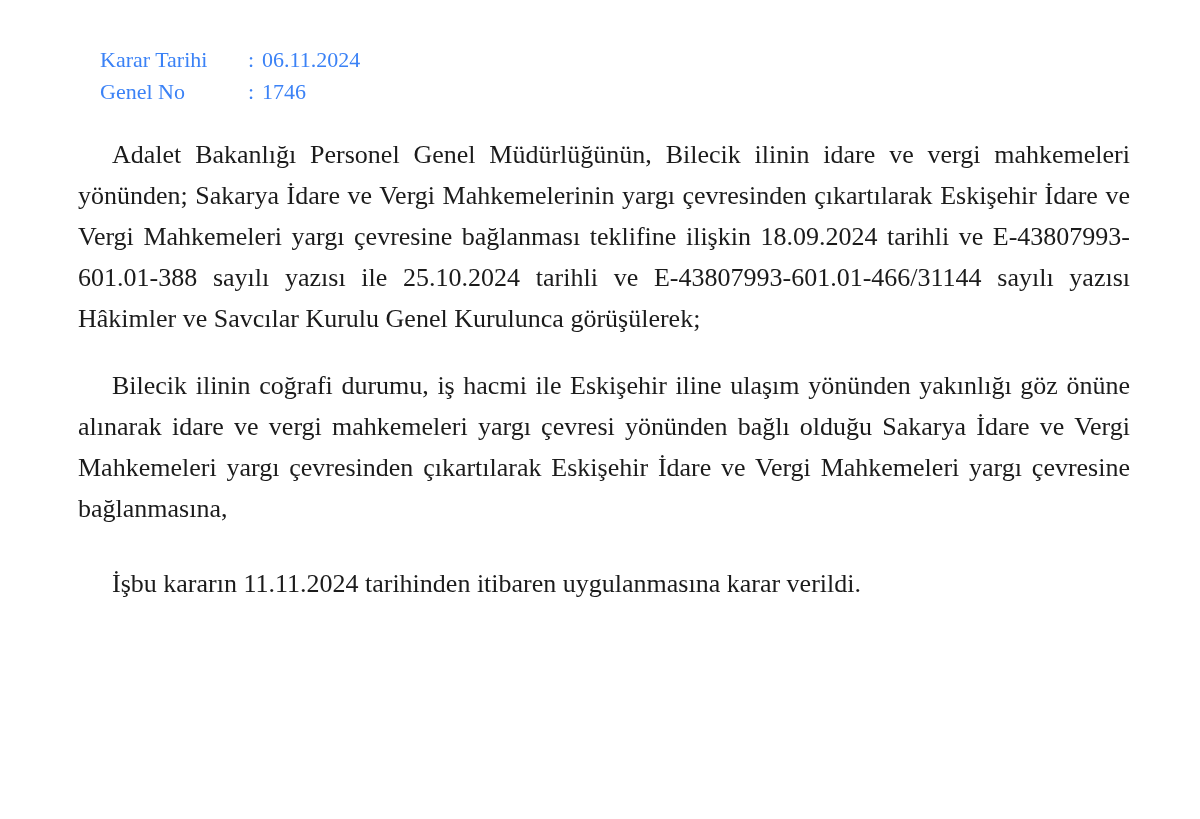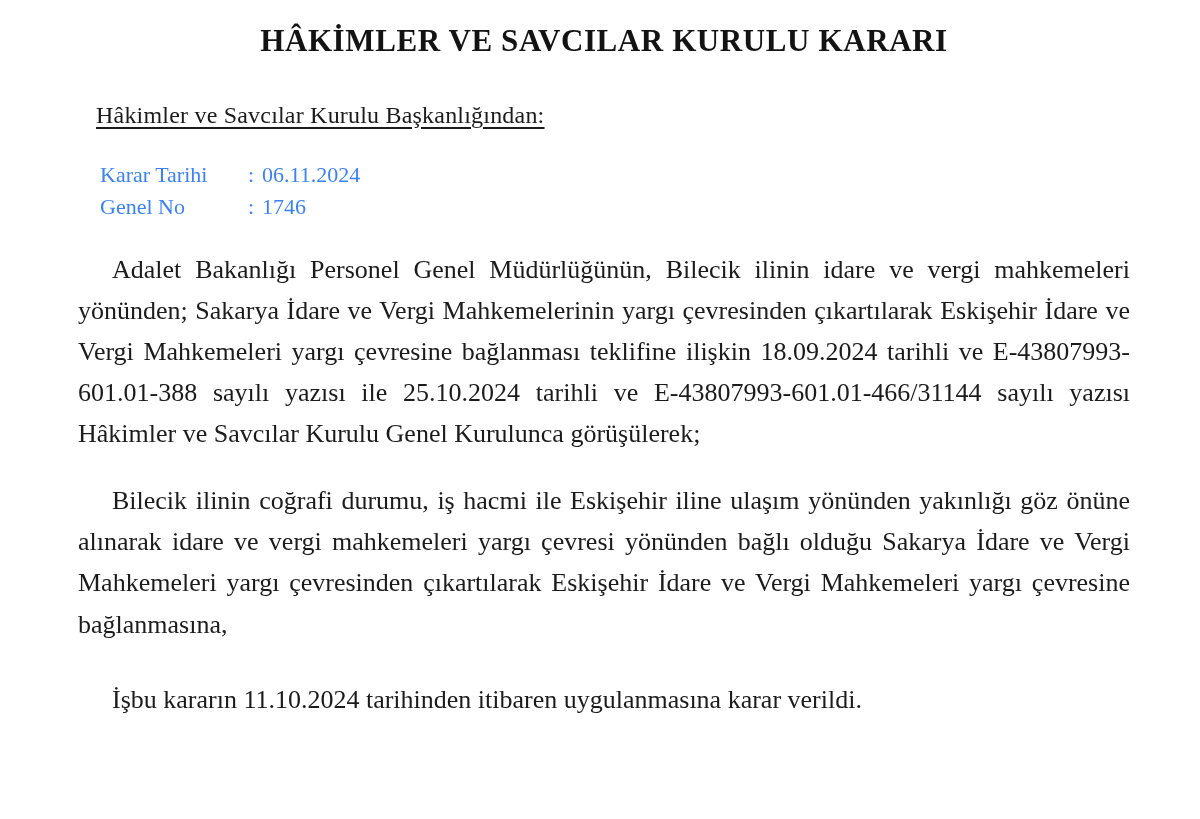--- a/index.html
+++ b/index.html
@@ -86,37 +86,35 @@
     text-indent: 34px;
     margin-top: 34px;
     text-align: left;
   }
 </style>
 </head>
 <body>
 
 <div class="page">
 
-  <h1 class="doc-title">HÂKİMLER VE SAVCILAR  KURULU KARARI</h1>
 
-  <div class="issuer">Hâkimler ve Savcılar Kurulu Başkanlığından:</div>
 
 
   <div class="meta">
     <div class="meta-row">
       <span class="meta-label">Karar Tarihi</span>
       <span class="meta-sep">:</span>
       <span>06.11.2024</span>
     </div>
     <div class="meta-row">
       <span class="meta-label">Genel No</span>
       <span class="meta-sep">:</span>
       <span>1746</span>
     </div>
   </div>
 
   <p class="para indent">Adalet Bakanlığı Personel Genel Müdürlüğünün, Bilecik ilinin idare ve vergi mahkemeleri yönünden; Sakarya İdare ve Vergi Mahkemelerinin yargı çevresinden çıkartılarak Eskişehir İdare ve Vergi Mahkemeleri yargı çevresine bağlanması teklifine ilişkin 18.09.2024 tarihli ve E-43807993-601.01-388 sayılı yazısı ile 25.10.2024 tarihli ve E-43807993-601.01-466/31144 sayılı yazısı Hâkimler ve Savcılar Kurulu Genel Kurulunca görüşülerek;</p>
 
   <p class="para indent">Bilecik ilinin coğrafi durumu, iş hacmi ile Eskişehir iline ulaşım yönünden yakınlığı göz önüne alınarak idare ve vergi mahkemeleri yargı çevresi yönünden bağlı olduğu Sakarya İdare ve Vergi Mahkemeleri yargı çevresinden çıkartılarak Eskişehir İdare ve Vergi Mahkemeleri yargı çevresine bağlanmasına,</p>
 
-  <p class="para last">İşbu kararın 11.10.2024 tarihinden itibaren uygulanmasına karar verildi.</p>
+  <p class="para last">İşbu kararın 11.11.2024 tarihinden itibaren uygulanmasına karar verildi.</p>
 
 </div>
 
 </body></html>

